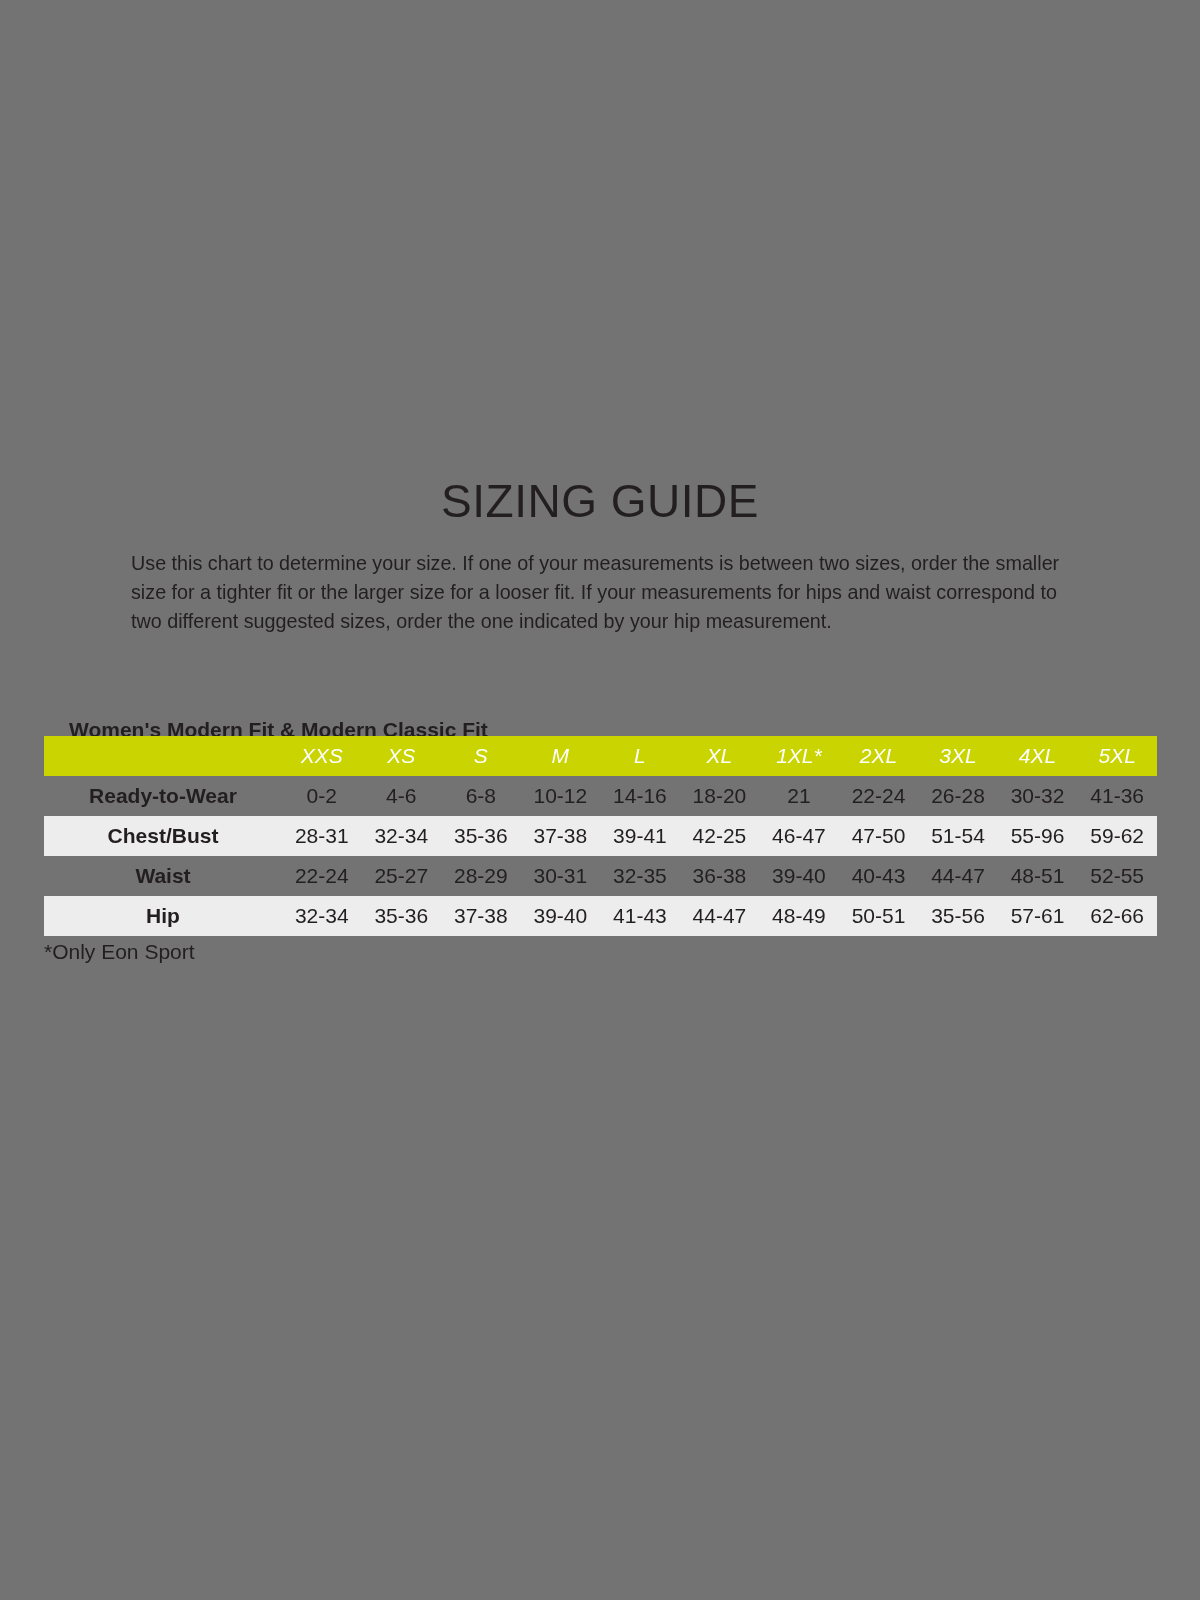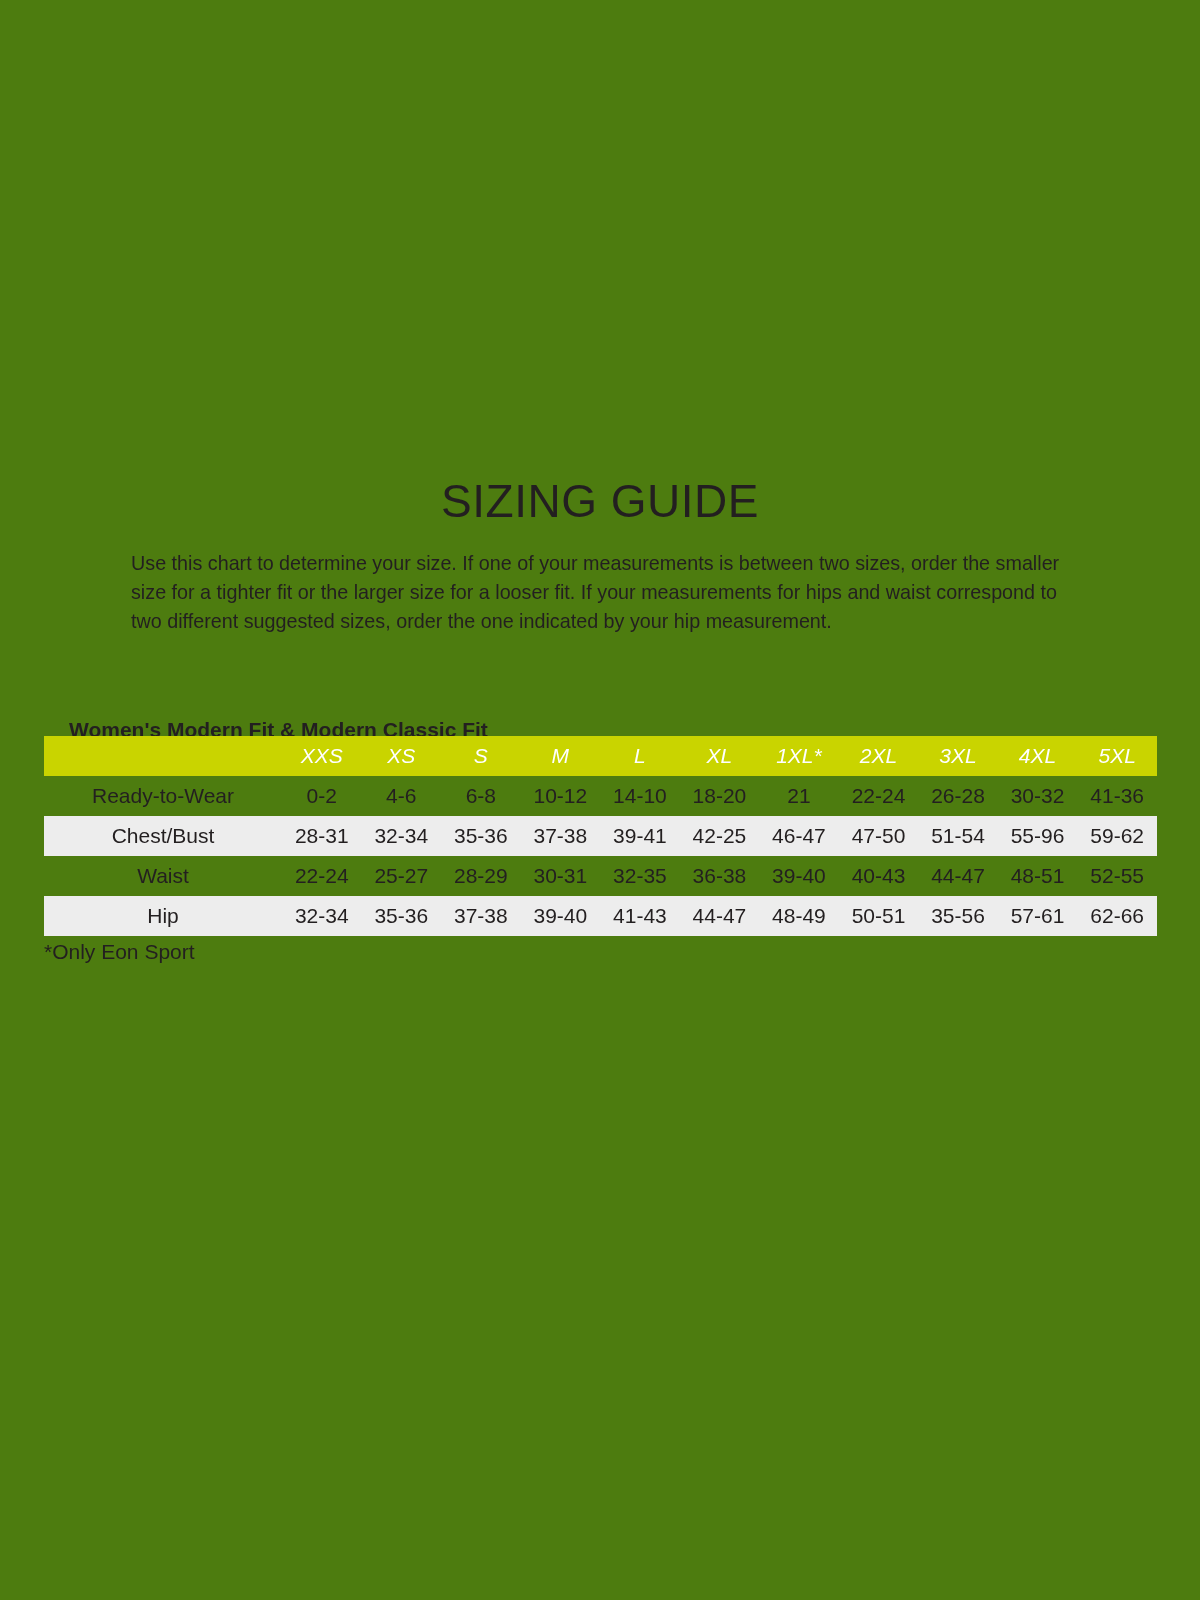--- a/index.html
+++ b/index.html
@@ -10,21 +10,21 @@
   * { box-sizing: border-box; }
   html, body {
     margin: 0;
     padding: 0;
     background: #ffffff;
   }
   .page {
     position: relative;
     width: 1200px;
     height: 1600px;
-    background: #4d7c0f;
+    background: #737373;
     font-family: "Liberation Sans", "DejaVu Sans", sans-serif;
     color: var(--ink);
     overflow: hidden;
   }
   .title {
     position: absolute;
     top: 474px;
     left: 0;
     width: 1200px;
     margin: 0;
@@ -77,21 +77,21 @@
   }
   thead tr.header-row {
     background: var(--accent);
     font-style: italic;
   }
   thead th {
     color: #ffffff;
     font-weight: normal;
   }
   tbody td.row-label {
-    font-weight: normal;
+    font-weight: bold;
   }
   tbody tr:nth-child(even) {
     background: var(--stripe);
   }
   .footer {
     position: absolute;
     top: 940px;
     left: 44px;
     width: 1113px;
     display: flex;
@@ -138,21 +138,21 @@
         <th>5XL</th>
       </tr>
     </thead>
     <tbody>
       <tr>
         <td class="row-label">Ready-to-Wear</td>
         <td>0-2</td>
         <td>4-6</td>
         <td>6-8</td>
         <td>10-12</td>
-        <td>14-10</td>
+        <td>14-16</td>
         <td>18-20</td>
         <td>21</td>
         <td>22-24</td>
         <td>26-28</td>
         <td>30-32</td>
         <td>41-36</td>
       </tr>
       <tr>
         <td class="row-label">Chest/Bust</td>
         <td>28-31</td>

